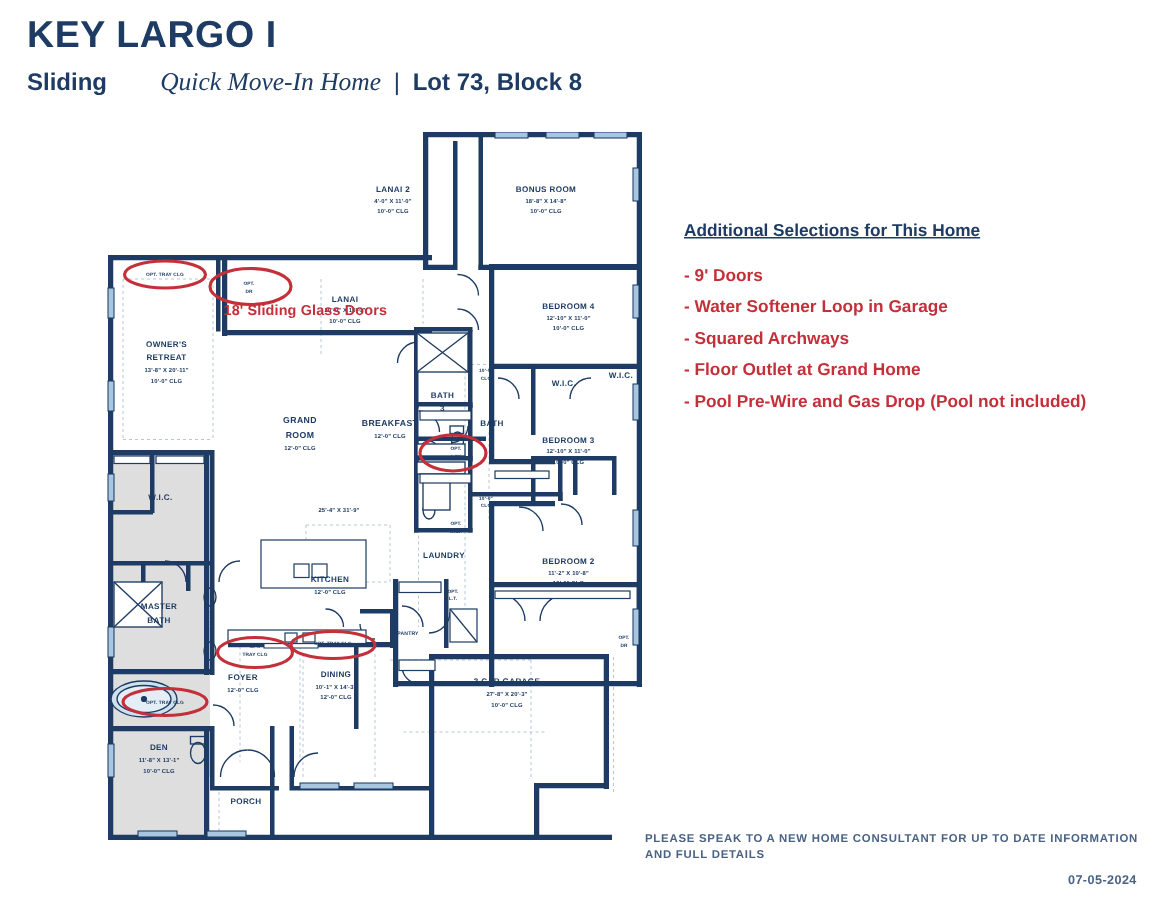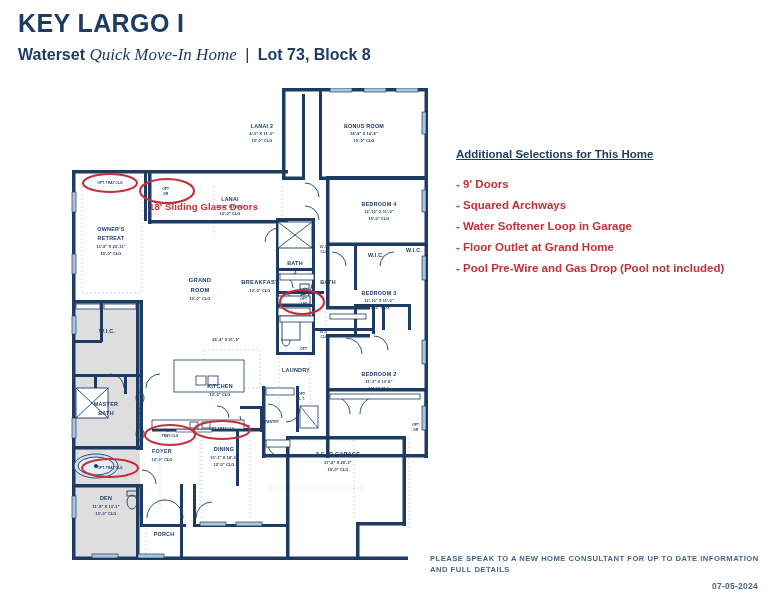--- a/index.html
+++ b/index.html
@@ -3,21 +3,21 @@
 <meta charset="utf-8">
 <style>
   html,body{margin:0;padding:0;background:#ffffff;}
   body{width:776px;height:600px;position:relative;overflow:hidden;
        font-family:"Liberation Sans", sans-serif;color:#1d3b63;}
 
   
   #header{position:absolute;left:18px;top:10px;}
   #plan-title{font-size:25px;font-weight:bold;letter-spacing:.4px;color:#1d3b63;line-height:1.1;}
   #plan-subtitle{font-size:16px;font-weight:bold;color:#1d3b63;margin-top:7px;white-space:nowrap;}
-  #plan-subtitle .qmi{font-family:"Liberation Serif", serif;font-style:italic;font-weight:normal;font-size:17px;}
+  #plan-subtitle .qmi{font-family:"Liberation Serif", serif;font-style:italic;font-weight:normal;font-size:17px;margin-left:31px;}
   #plan-subtitle .sep{font-weight:normal;padding:0 4px;}
 
   
   #selections{position:absolute;left:456px;top:148px;width:300px;}
   #sel-heading{font-size:11.5px;font-weight:bold;color:#1d3b63;margin-bottom:18px;text-decoration:underline;}
   .sel-item{font-size:11.5px;font-weight:bold;color:#c4303a;margin-bottom:9px;white-space:nowrap;}
 
   
   #footer-note{position:absolute;left:430px;top:553px;width:330px;
       font-size:7.6px;font-weight:bold;letter-spacing:.5px;color:#4a6385;line-height:1.45;}
@@ -38,32 +38,32 @@
   .vtxt{font-size:3.0px;fill:#1d3b63;font-weight:bold;text-anchor:middle;}
   .callout{font-size:9.6px;fill:#c4303a;font-weight:bold;text-anchor:start;letter-spacing:.1px;}
   .ellipse-hl{fill:none;stroke:#c4303a;stroke-width:2.1;}
 </style>
 </head>
 <body>
 
 <div id="header">
   <div id="plan-title">KEY LARGO I</div>
   <div id="plan-subtitle">
-    <span>Waterset</span>
+    <span>Sliding</span>
     <span class="qmi">Quick Move-In Home</span>
     <span class="sep">|</span>
     <span>Lot 73, Block 8</span>
   </div>
 </div>
 
 <div id="selections">
   <div id="sel-heading">Additional Selections for This Home</div>
   <div class="sel-item">- 9' Doors</div>
+  <div class="sel-item">- Water Softener Loop in Garage</div>
   <div class="sel-item">- Squared Archways</div>
-  <div class="sel-item">- Water Softener Loop in Garage</div>
   <div class="sel-item">- Floor Outlet at Grand Home</div>
   <div class="sel-item">- Pool Pre-Wire and Gas Drop (Pool not included)</div>
 </div>
 
 <div id="footer-note">PLEASE SPEAK TO A NEW HOME CONSULTANT FOR UP TO DATE INFORMATION AND FULL DETAILS</div>
 <div id="footer-date">07-05-2024</div>
 
 <div id="plan">
 <svg width="390" height="472" viewBox="0 0 390 472" xmlns="http://www.w3.org/2000/svg">
 

